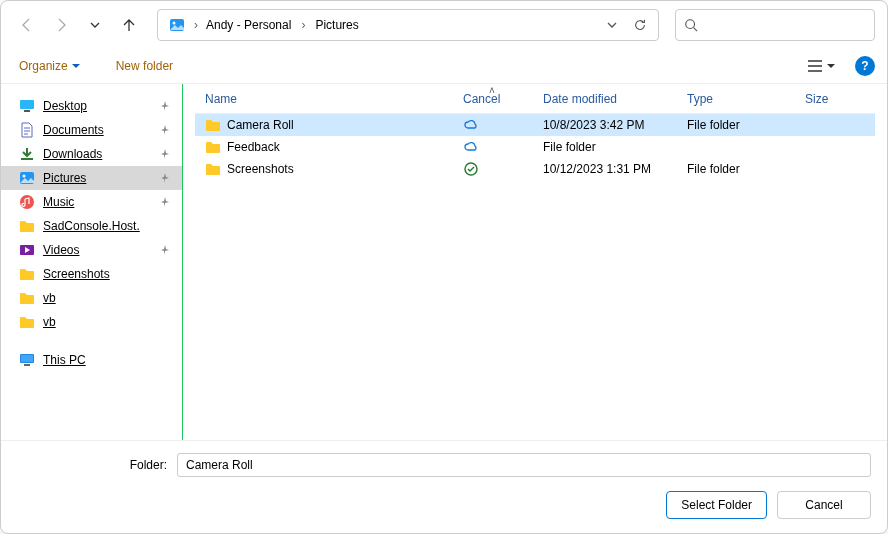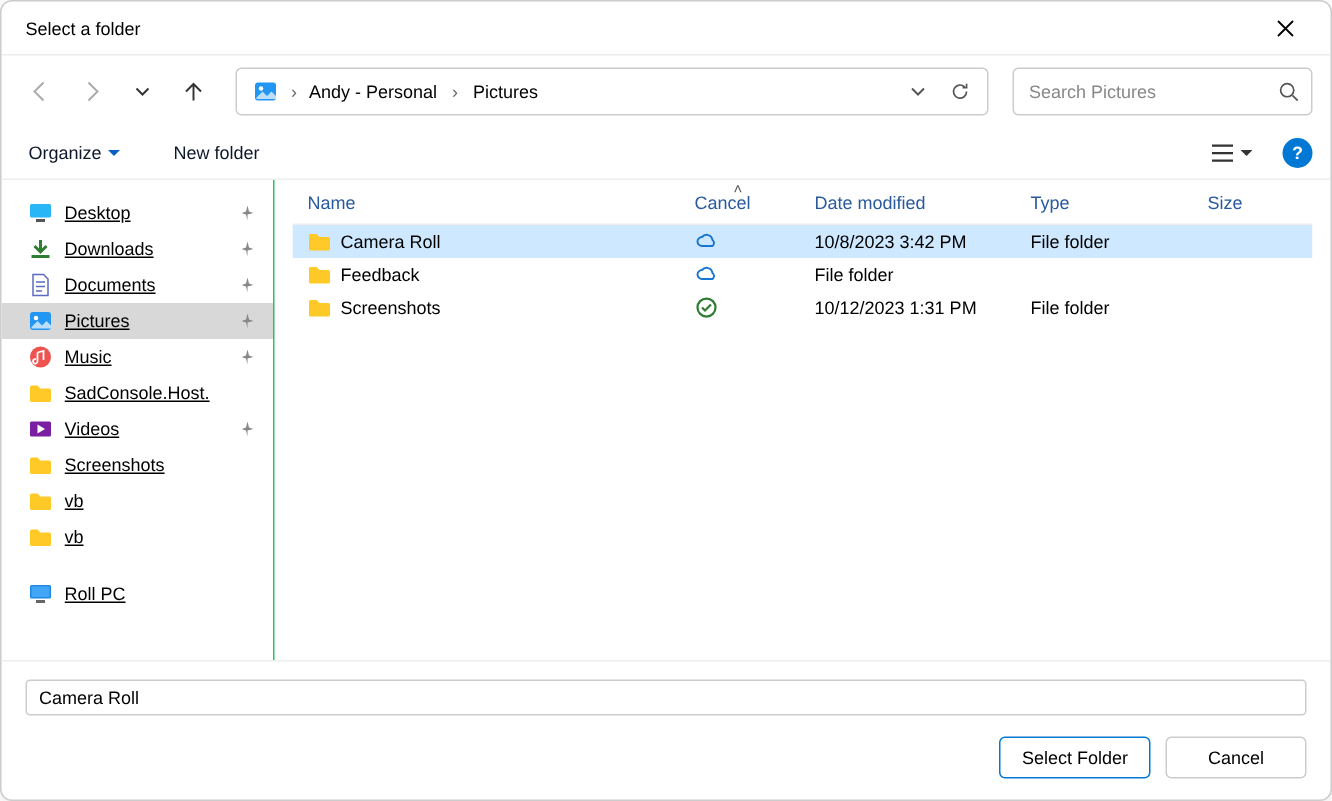--- a/index.html
+++ b/index.html
@@ -104,21 +104,21 @@
     font-size: 12px;
   }
   .searchbox input::placeholder { color: #888; }
   .toolbar {
     display: flex;
     align-items: center;
     padding: 6px 12px;
     border-bottom: 1px solid #eee;
   }
   .tb-link {
-    color: #0f172a;
+    color: #a16207;
     padding: 4px 6px;
     cursor: pointer;
     display: flex;
     align-items: center;
     gap: 4px;
   }
   .tb-spacer { flex: 1; }
   .view-btn {
     display: flex;
     align-items: center;
@@ -260,28 +260,20 @@
     padding: 0 14px;
   }
   .btn.primary { border-color: #0078d4; }
   svg { display: block; }
 </style>
 </head>
 <body>
 
 <div class="dialog">
 
-  <div class="titlebar">
-    <span class="titlebar-title">Select a folder</span>
-    <div class="close-btn">
-      <svg width="12" height="12" viewBox="0 0 12 12">
-          <path d="M1 1 L11 11 M11 1 L1 11" stroke="currentColor" stroke-width="1.2" fill="none"></path>
-        </svg>
-    </div>
-  </div>
 
   <div class="navbar">
     <div class="nav-btn disabled">
       <svg width="16" height="16" viewBox="0 0 16 16">
           <path d="M10 2 L4 8 L10 14" stroke="currentColor" stroke-width="1.3" fill="none"></path>
         </svg>
     </div>
     <div class="nav-btn disabled">
       <svg width="16" height="16" viewBox="0 0 16 16">
           <path d="M6 2 L12 8 L6 14" stroke="currentColor" stroke-width="1.3" fill="none"></path>
@@ -318,21 +310,20 @@
           </svg>
       </div>
       <div class="refresh-btn">
         <svg width="14" height="14" viewBox="0 0 16 16">
             <path d="M13 8 A5 5 0 1 1 11.5 4.5 M13 2 V5 H10" stroke="currentColor" stroke-width="1.3" fill="none"></path>
           </svg>
       </div>
     </div>
 
     <div class="searchbox">
-      <input type="text" placeholder="Search Pictures" style="">
       <svg width="14" height="14" viewBox="0 0 16 16">
           <circle cx="7" cy="7" r="5" stroke="#555" stroke-width="1.3" fill="none"></circle>
           <path d="M11 11 L15 15" stroke="#555" stroke-width="1.3"></path>
         </svg>
     </div>
   </div>
 
   <div class="toolbar">
     <div class="tb-link">
       <span>Organize</span>
@@ -369,39 +360,39 @@
           <span class="side-label">Desktop</span>
           <span class="pin-icon">
             <svg width="10" height="10" viewBox="0 0 10 10">
               <path d="M5 0 L6 4 L9 5 L5 6 L5 10 L4 6 L1 5 L4 4 Z" fill="#888"></path>
             </svg>
           </span>
         </div>
         <div class="side-item">
           <span class="side-icon">
             <svg width="16" height="16" viewBox="0 0 16 16">
-              <path d="M8 2 V9 M4 6 L8 10 L12 6" stroke="#2e7d32" stroke-width="2" fill="none"></path>
-              <rect x="2" y="12" width="12" height="2" fill="#2e7d32"></rect>
-            </svg>
-          </span>
-          <span class="side-label">Downloads</span>
+              <path d="M3 1 H10 L13 4 V15 H3 Z" fill="#fff" stroke="#5c6bc0" stroke-width="1"></path>
+              <path d="M5 6 H11 M5 9 H11 M5 12 H9" stroke="#5c6bc0" stroke-width="1"></path>
+            </svg>
+          </span>
+          <span class="side-label">Documents</span>
           <span class="pin-icon">
             <svg width="10" height="10" viewBox="0 0 10 10">
               <path d="M5 0 L6 4 L9 5 L5 6 L5 10 L4 6 L1 5 L4 4 Z" fill="#888"></path>
             </svg>
           </span>
         </div>
         <div class="side-item">
           <span class="side-icon">
             <svg width="16" height="16" viewBox="0 0 16 16">
-              <path d="M3 1 H10 L13 4 V15 H3 Z" fill="#fff" stroke="#5c6bc0" stroke-width="1"></path>
-              <path d="M5 6 H11 M5 9 H11 M5 12 H9" stroke="#5c6bc0" stroke-width="1"></path>
-            </svg>
-          </span>
-          <span class="side-label">Documents</span>
+              <path d="M8 2 V9 M4 6 L8 10 L12 6" stroke="#2e7d32" stroke-width="2" fill="none"></path>
+              <rect x="2" y="12" width="12" height="2" fill="#2e7d32"></rect>
+            </svg>
+          </span>
+          <span class="side-label">Downloads</span>
           <span class="pin-icon">
             <svg width="10" height="10" viewBox="0 0 10 10">
               <path d="M5 0 L6 4 L9 5 L5 6 L5 10 L4 6 L1 5 L4 4 Z" fill="#888"></path>
             </svg>
           </span>
         </div>
         <div class="side-item selected">
           <span class="side-icon">
             <svg width="16" height="16" viewBox="0 0 16 16">
               <rect x="1" y="2" width="14" height="12" rx="2" fill="#2196f3"></rect>
@@ -479,21 +470,21 @@
         </div>
         <div class="side-gap"></div>
       <div class="side-item">
         <span class="side-icon">
           <svg width="16" height="16" viewBox="0 0 16 16">
               <rect x="1" y="2" width="14" height="9" rx="1" fill="#1e88e5"></rect>
               <rect x="2" y="3" width="12" height="7" fill="#42a5f5"></rect>
               <rect x="5" y="12" width="6" height="2" fill="#666"></rect>
             </svg>
         </span>
-        <span class="side-label">Roll PC</span>
+        <span class="side-label">This PC</span>
       </div>
     </div>
 
     <div class="main">
       <div class="col-headers">
         <div class="col col-name">Name</div>
         <span class="sort-indicator">˄</span>
         <div class="col col-status">Cancel</div>
         <div class="col col-date">Date modified</div>
         <div class="col col-type">Type</div>
@@ -553,20 +544,21 @@
             <div class="cell cell-date">10/12/2023 1:31 PM</div>
             <div class="cell cell-type">File folder</div>
             <div class="cell cell-size"></div>
           </div>
         </div>
     </div>
   </div>
 
   <div class="footer">
     <div class="folder-row">
+      <span class="folder-label">Folder:</span>
       <input class="folder-input" value="Camera Roll" style="">
     </div>
     <div class="btn-row">
       <button class="btn primary">Select Folder</button>
       <button class="btn">Cancel</button>
     </div>
   </div>
 
 </div>
 

